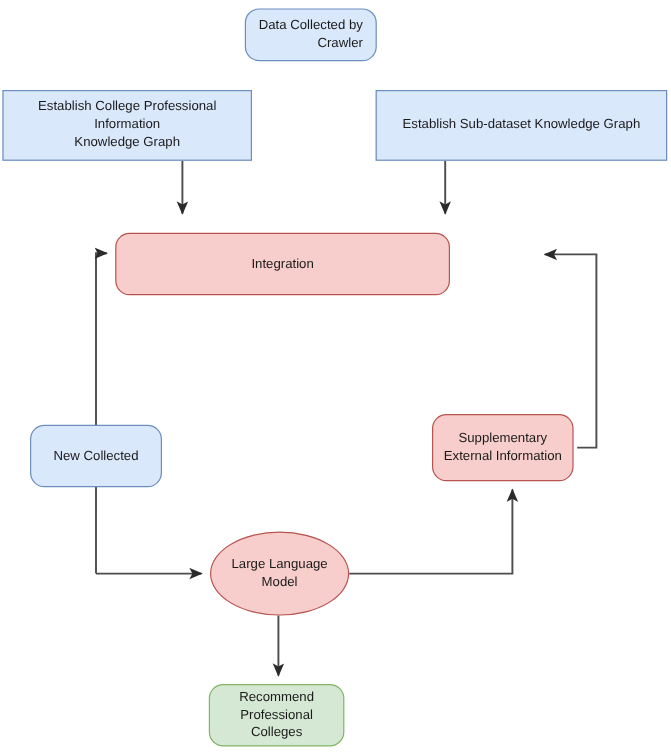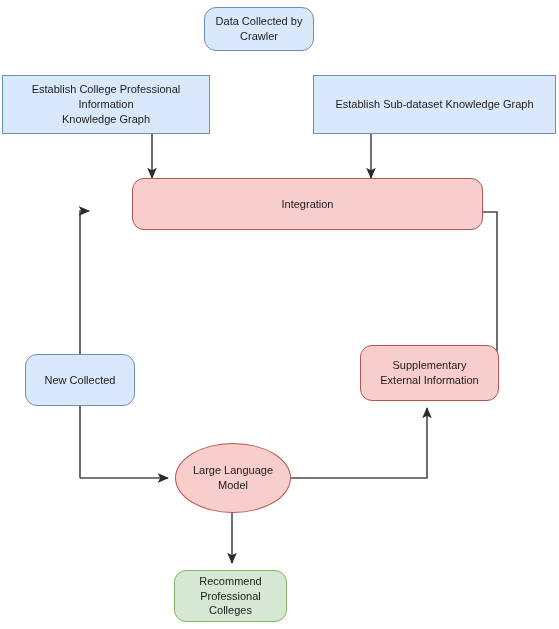--- a/index.html
+++ b/index.html
@@ -57,26 +57,26 @@
   .rect {
     border-radius: 0;
   }
   .rounded {
     border-radius: 12px;
   }
   .ellipse {
     border-radius: 50%;
   }
   
-  #node-crawler       { left: 204px; top: 7px;   width: 110px; height: 44px; }
+  #node-crawler       { left: 204px; top: 7px;   width: 110px; height: 44px; text-align: right; }
   #node-college-kg    { left: 2px;   top: 75px;  width: 208px; height: 59px; }
   #node-subdataset-kg { left: 313px; top: 75px;  width: 243px; height: 59px; }
-  #node-integration   { left: 96px;  top: 178px; width: 351px; height: 52px; margin-left: 36px; }
+  #node-integration   { left: 96px;  top: 194px; width: 279px; height: 52px; }
   #node-new-problems  { left: 25px;  top: 354px; width: 110px; height: 52px; }
-  #node-supplementary { left: 360px; top: 345px; width: 139px; height: 56px; }
+  #node-supplementary { left: 360px; top: 345px; width: 118px; height: 56px; }
   #node-llm           { left: 175px; top: 443px; width: 116px; height: 70px; }
   #node-recommend     { left: 174px; top: 570px; width: 113px; height: 52px; }
 </style>
 </head>
 <body>
 
 <div id="diagram-root">
 
   <svg id="edge-layer" viewBox="0 0 559 629" width="559" height="629" xmlns="http://www.w3.org/2000/svg">
     <defs>

